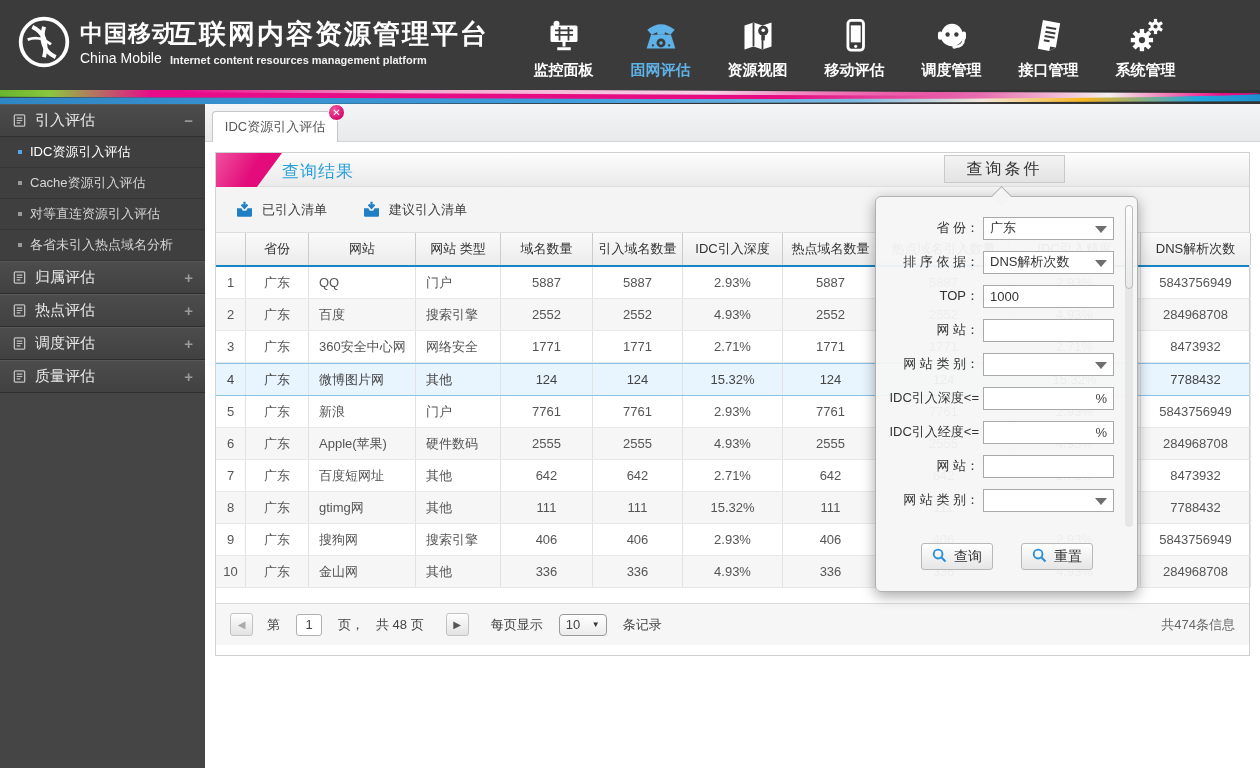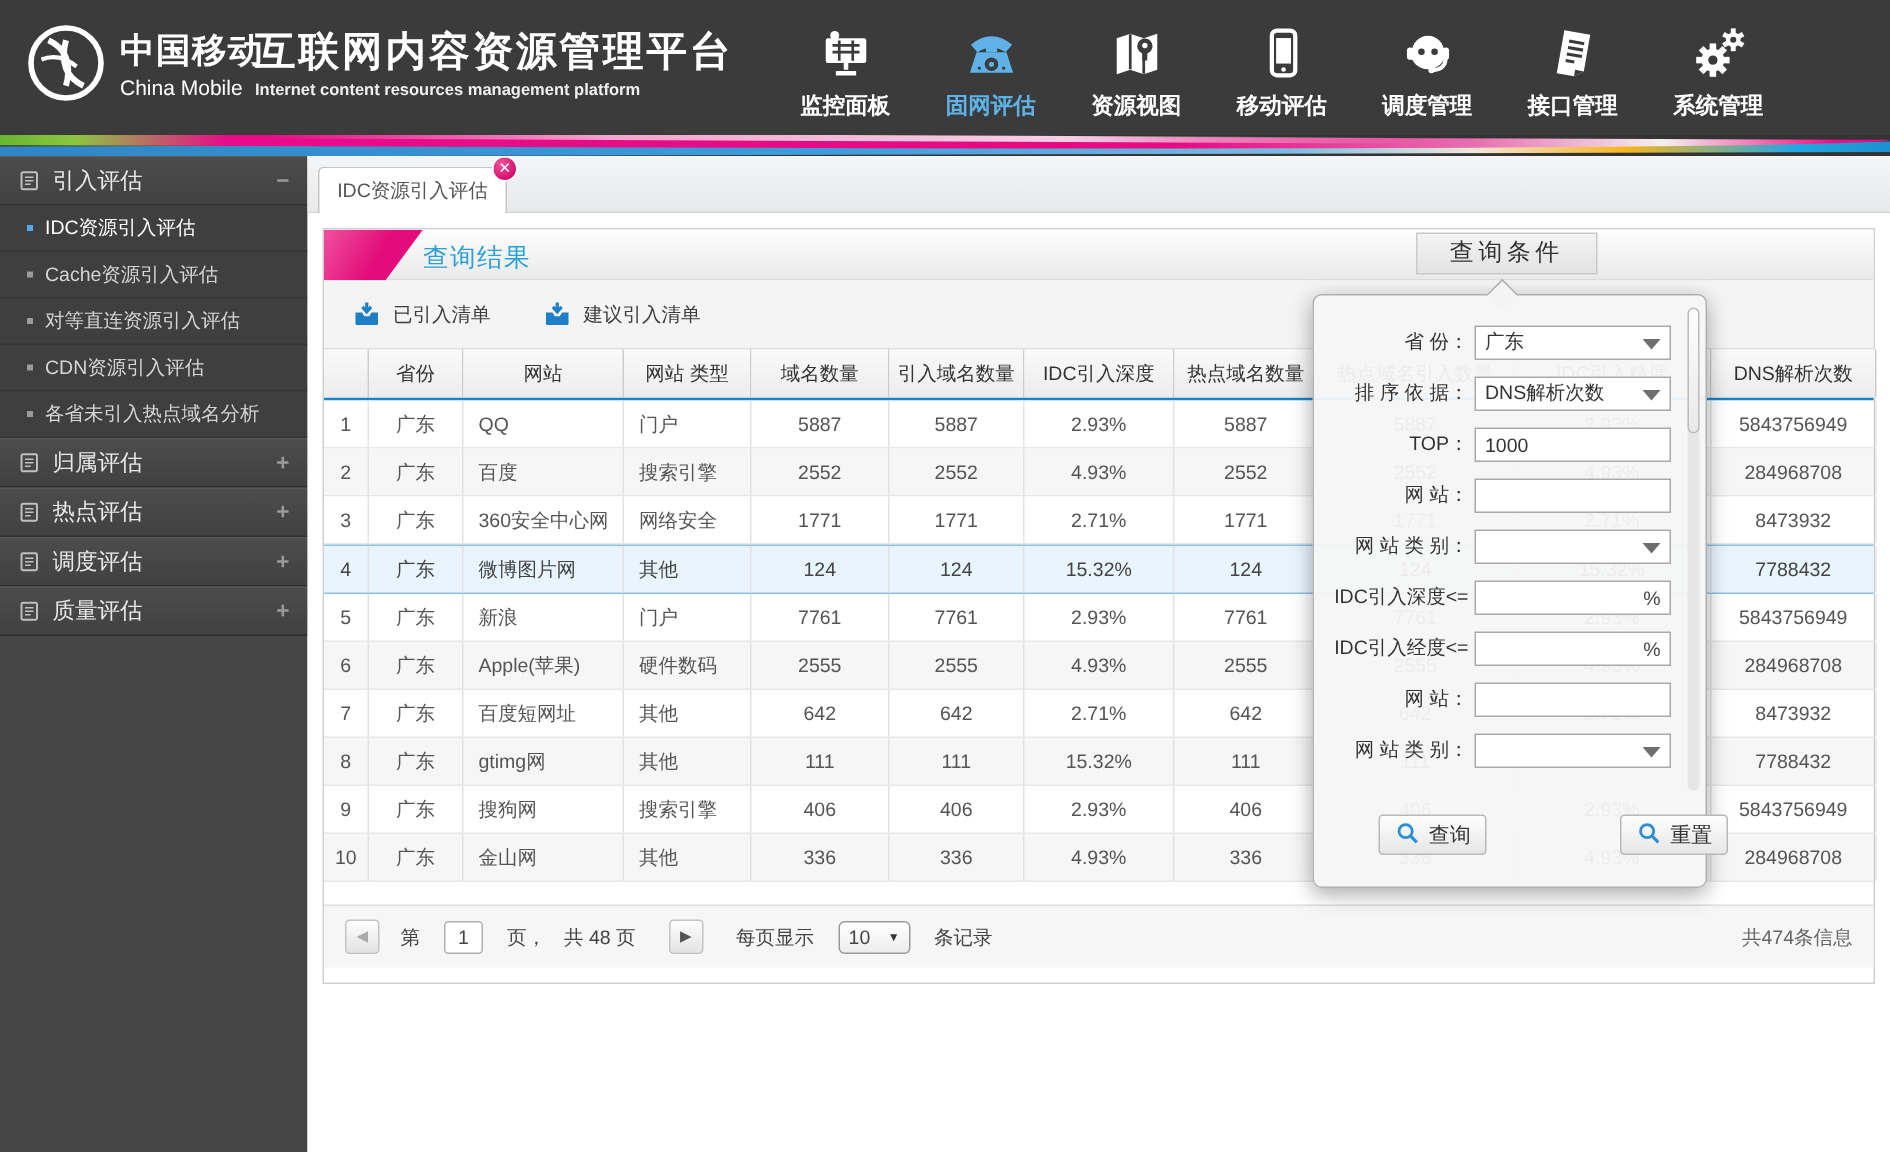--- a/index.html
+++ b/index.html
@@ -87,21 +87,21 @@
   #popup-arrow { position:absolute; left:118px; top:-8px; width:15px; height:15px; background:#f4f4f4; border-left:1px solid #b0b0b0; border-top:1px solid #b0b0b0; transform:rotate(45deg); }
   #popup-form { position:absolute; left:0; top:14px; width:100%; }
   .f-row { display:flex; align-items:center; height:34px; }
   .f-label { width:103px; text-align:right; font-size:13px; color:#333; flex:0 0 103px; }
   .f-field { width:131px; height:23px; border:1px solid #a9a9a9; background:#fff; margin-left:4px; position:relative; display:flex; align-items:center; font-size:13px; color:#333; padding:0 6px; cursor:text; }
   .f-field.select { cursor:pointer; }
   .f-field .sel-arrow { position:absolute; right:6px; top:8px; width:0; height:0; border-left:6px solid transparent; border-right:6px solid transparent; border-top:7px solid #6e6e6e; }
   .f-field .pct { position:absolute; right:6px; color:#444; }
   #popup-scroll { position:absolute; right:4px; top:8px; width:8px; height:322px; background:#e6e6e6; border-radius:4px; }
   #popup-thumb { position:absolute; left:0; top:0; width:8px; height:84px; background:linear-gradient(#fdfdfd,#e9e9e9); border:1px solid #bdbdbd; border-radius:4px; cursor:pointer; }
-  #popup-btns { position:absolute; left:0; top:346px; width:100%; display:flex; justify-content:space-between;margin-left:29px; }
+  #popup-btns { position:absolute; left:0; top:346px; width:100%; display:flex; justify-content:center; }
   .q-btn { width:72px; height:27px; border:1px solid #b8b8b8; border-radius:3px; background:linear-gradient(#fefefe,#e6e6e6); display:flex; align-items:center; justify-content:center; font-size:14px; color:#333; cursor:pointer; margin:0 14px; }
   .q-btn svg { margin-right:6px; }
 </style>
 </head>
 <body>
 
 <div id="header">
   <div id="brand">
     <svg id="logo-swirl" viewBox="0 0 48 48">
       <circle cx="24" cy="24" r="20" fill="none" stroke="#fff" stroke-width="3.2"></circle>
@@ -252,24 +252,20 @@
       <div class="side-item">
         <span class="bullet"></span>
         <span>Cache资源引入评估</span>
       </div>
       <div class="side-item">
         <span class="bullet"></span>
         <span>对等直连资源引入评估</span>
       </div>
       <div class="side-item">
         <span class="bullet"></span>
-        <span>CDN资源引入评估</span>
-      </div>
-      <div class="side-item">
-        <span class="bullet"></span>
         <span>各省未引入热点域名分析</span>
       </div>
       <div class="side-group">
         <span class="g-icon"><svg width="15" height="15" viewBox="0 0 16 16">
             <rect x="2.5" y="2" width="11" height="12" rx="1" fill="none" stroke="#c0c0c0" stroke-width="1.4"></rect>
             <path d="M5 5.5h6M5 8h6M5 10.5h4" stroke="#c0c0c0" stroke-width="1.2"></path>
           </svg></span>
         <span class="g-label">归属评估</span>
         <span class="g-toggle">+</span>
       </div>

